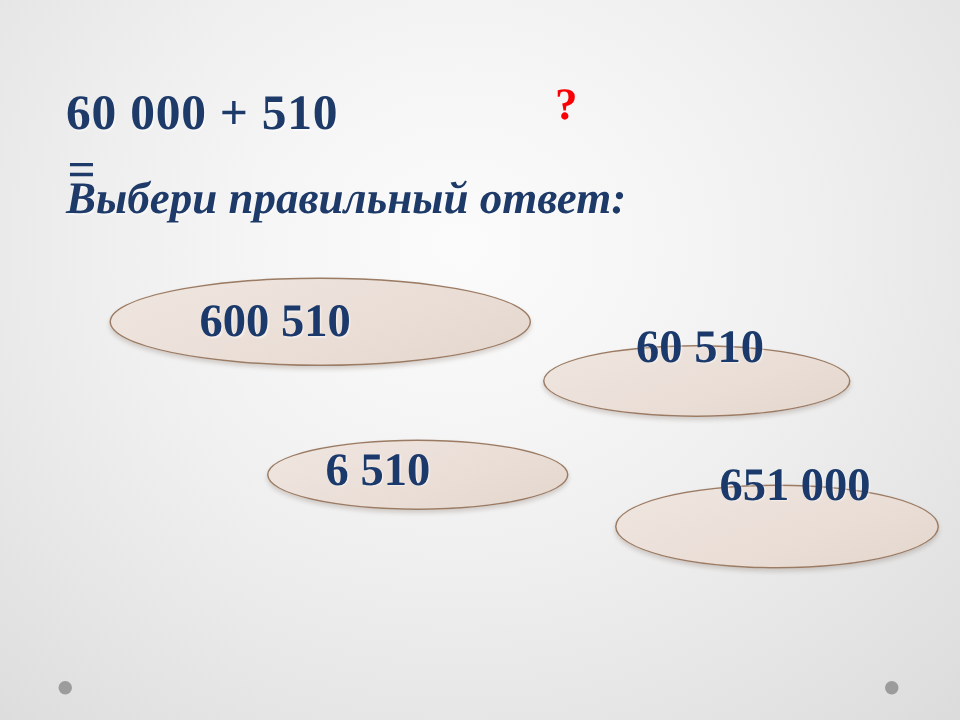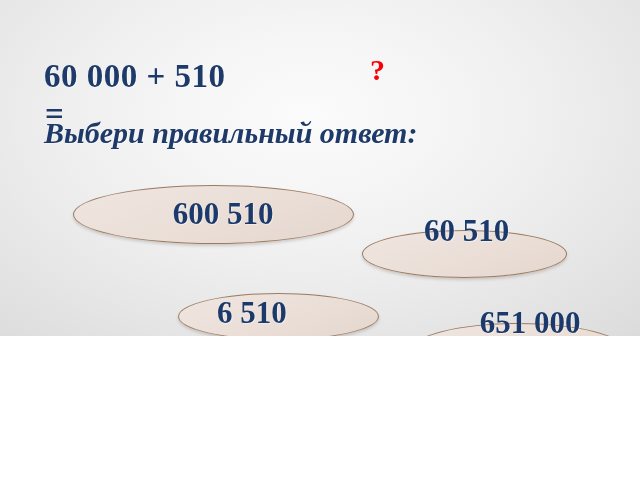--- a/index.html
+++ b/index.html
@@ -10,21 +10,21 @@
   body {
     width: 640px;
     height: 480px;
     overflow: hidden;
     font-family: "Liberation Serif", "DejaVu Serif", serif;
   }
 
   #slide {
     position: relative;
     width: 640px;
-    height: 336px;
+    height: 480px;
     background:
       radial-gradient(ellipse 78% 92% at 48% 34%,
         #fbfbfb 0%,
         #f6f6f6 24%,
         #efefef 48%,
         #e6e6e6 72%,
         #dedede 92%,
         #dadada 100%);
     overflow: hidden;
   }
@@ -95,21 +95,21 @@
     font-weight: bold;
     color: #1b3a6b;
     line-height: 1.02;
     text-shadow: 1px 1px 1px rgba(255,255,255,0.45);
     white-space: pre-line;
     z-index: 5;
   }
 
   
   #opt-0-shape { left: 73px;  top: 185px; width: 281px; height: 59px; }
-  #opt-0-text  { left: 133px; top: 198px; width: 180px; text-align: center; }
+  #opt-0-text  { left: 133px; top: 198px; width: 180px; text-align: left; }
 
   #opt-1-shape { left: 362px; top: 230px; width: 205px; height: 48px; }
   #opt-1-text  { left: 424px; top: 215px; width: 120px; text-align: left; font-family: Liberation Serif, serif; }
 
   #opt-2-shape { left: 178px; top: 293px; width: 201px; height: 47px; }
   #opt-2-text  { left: 217px; top: 297px; width: 150px; text-align: left; }
 
   #opt-3-shape { left: 410px; top: 323px; width: 216px; height: 56px; }
   #opt-3-text  { left: 460px; top: 307px; width: 140px; text-align: center; }
 

